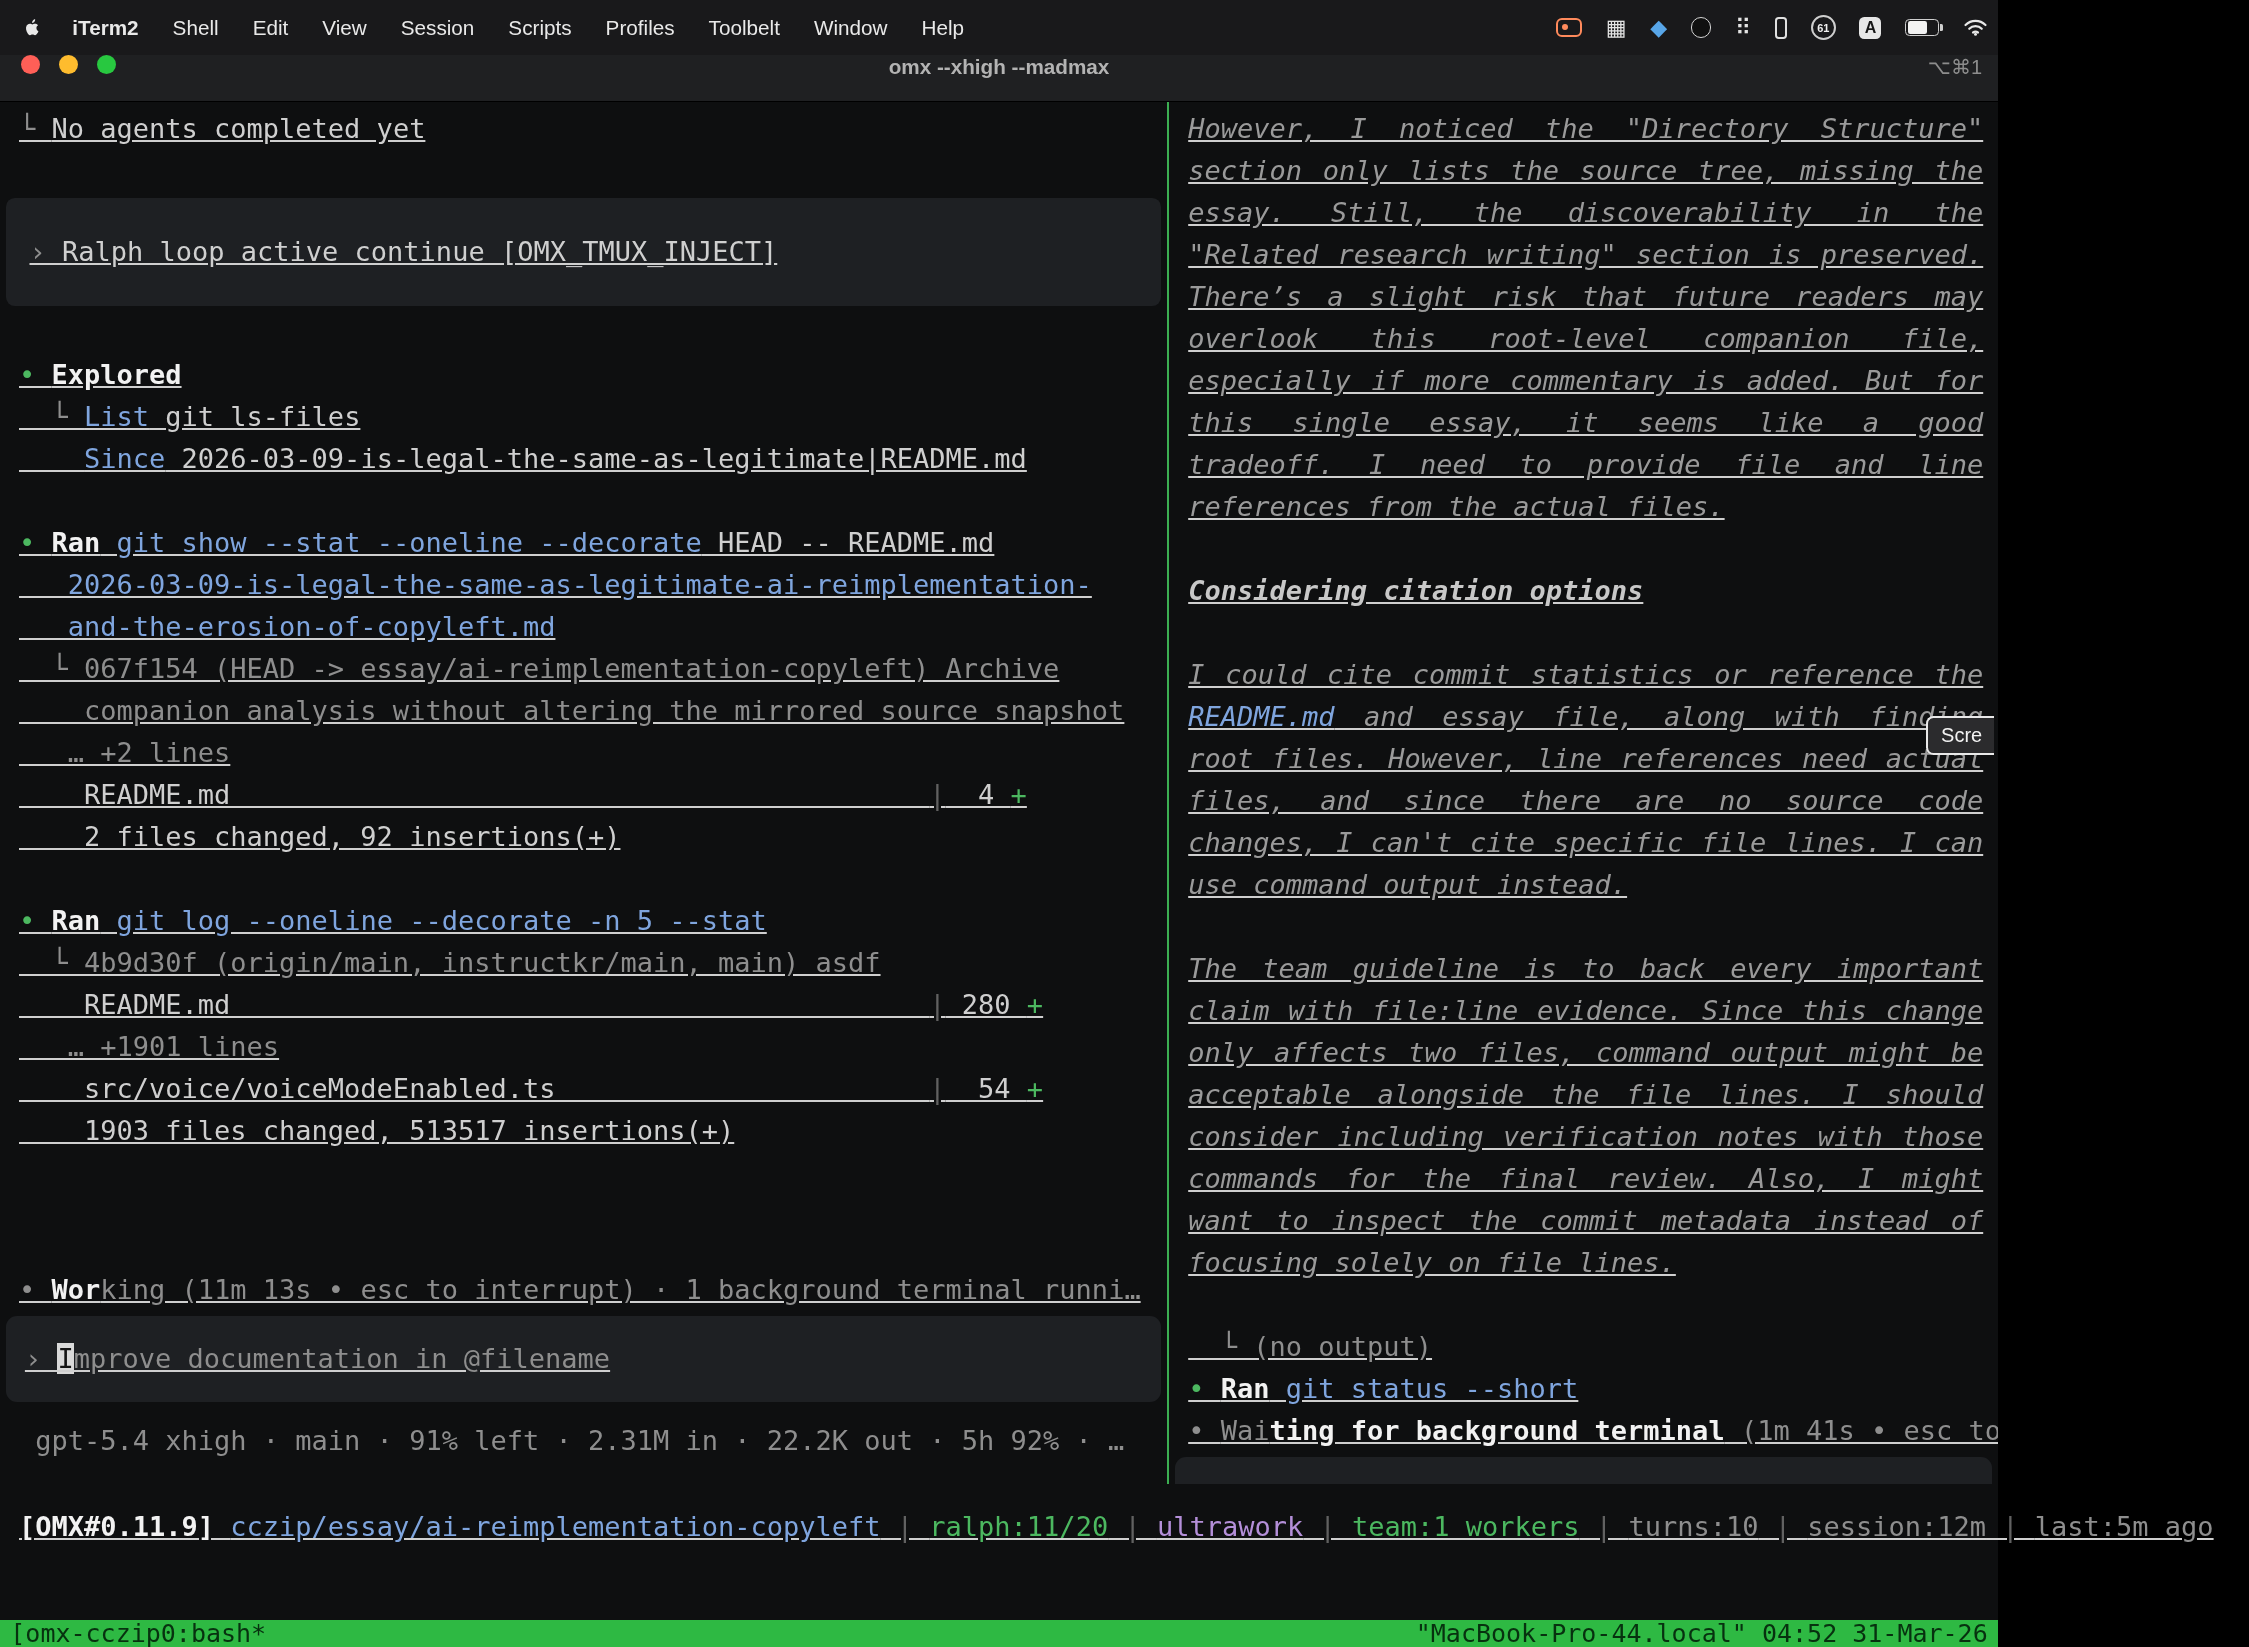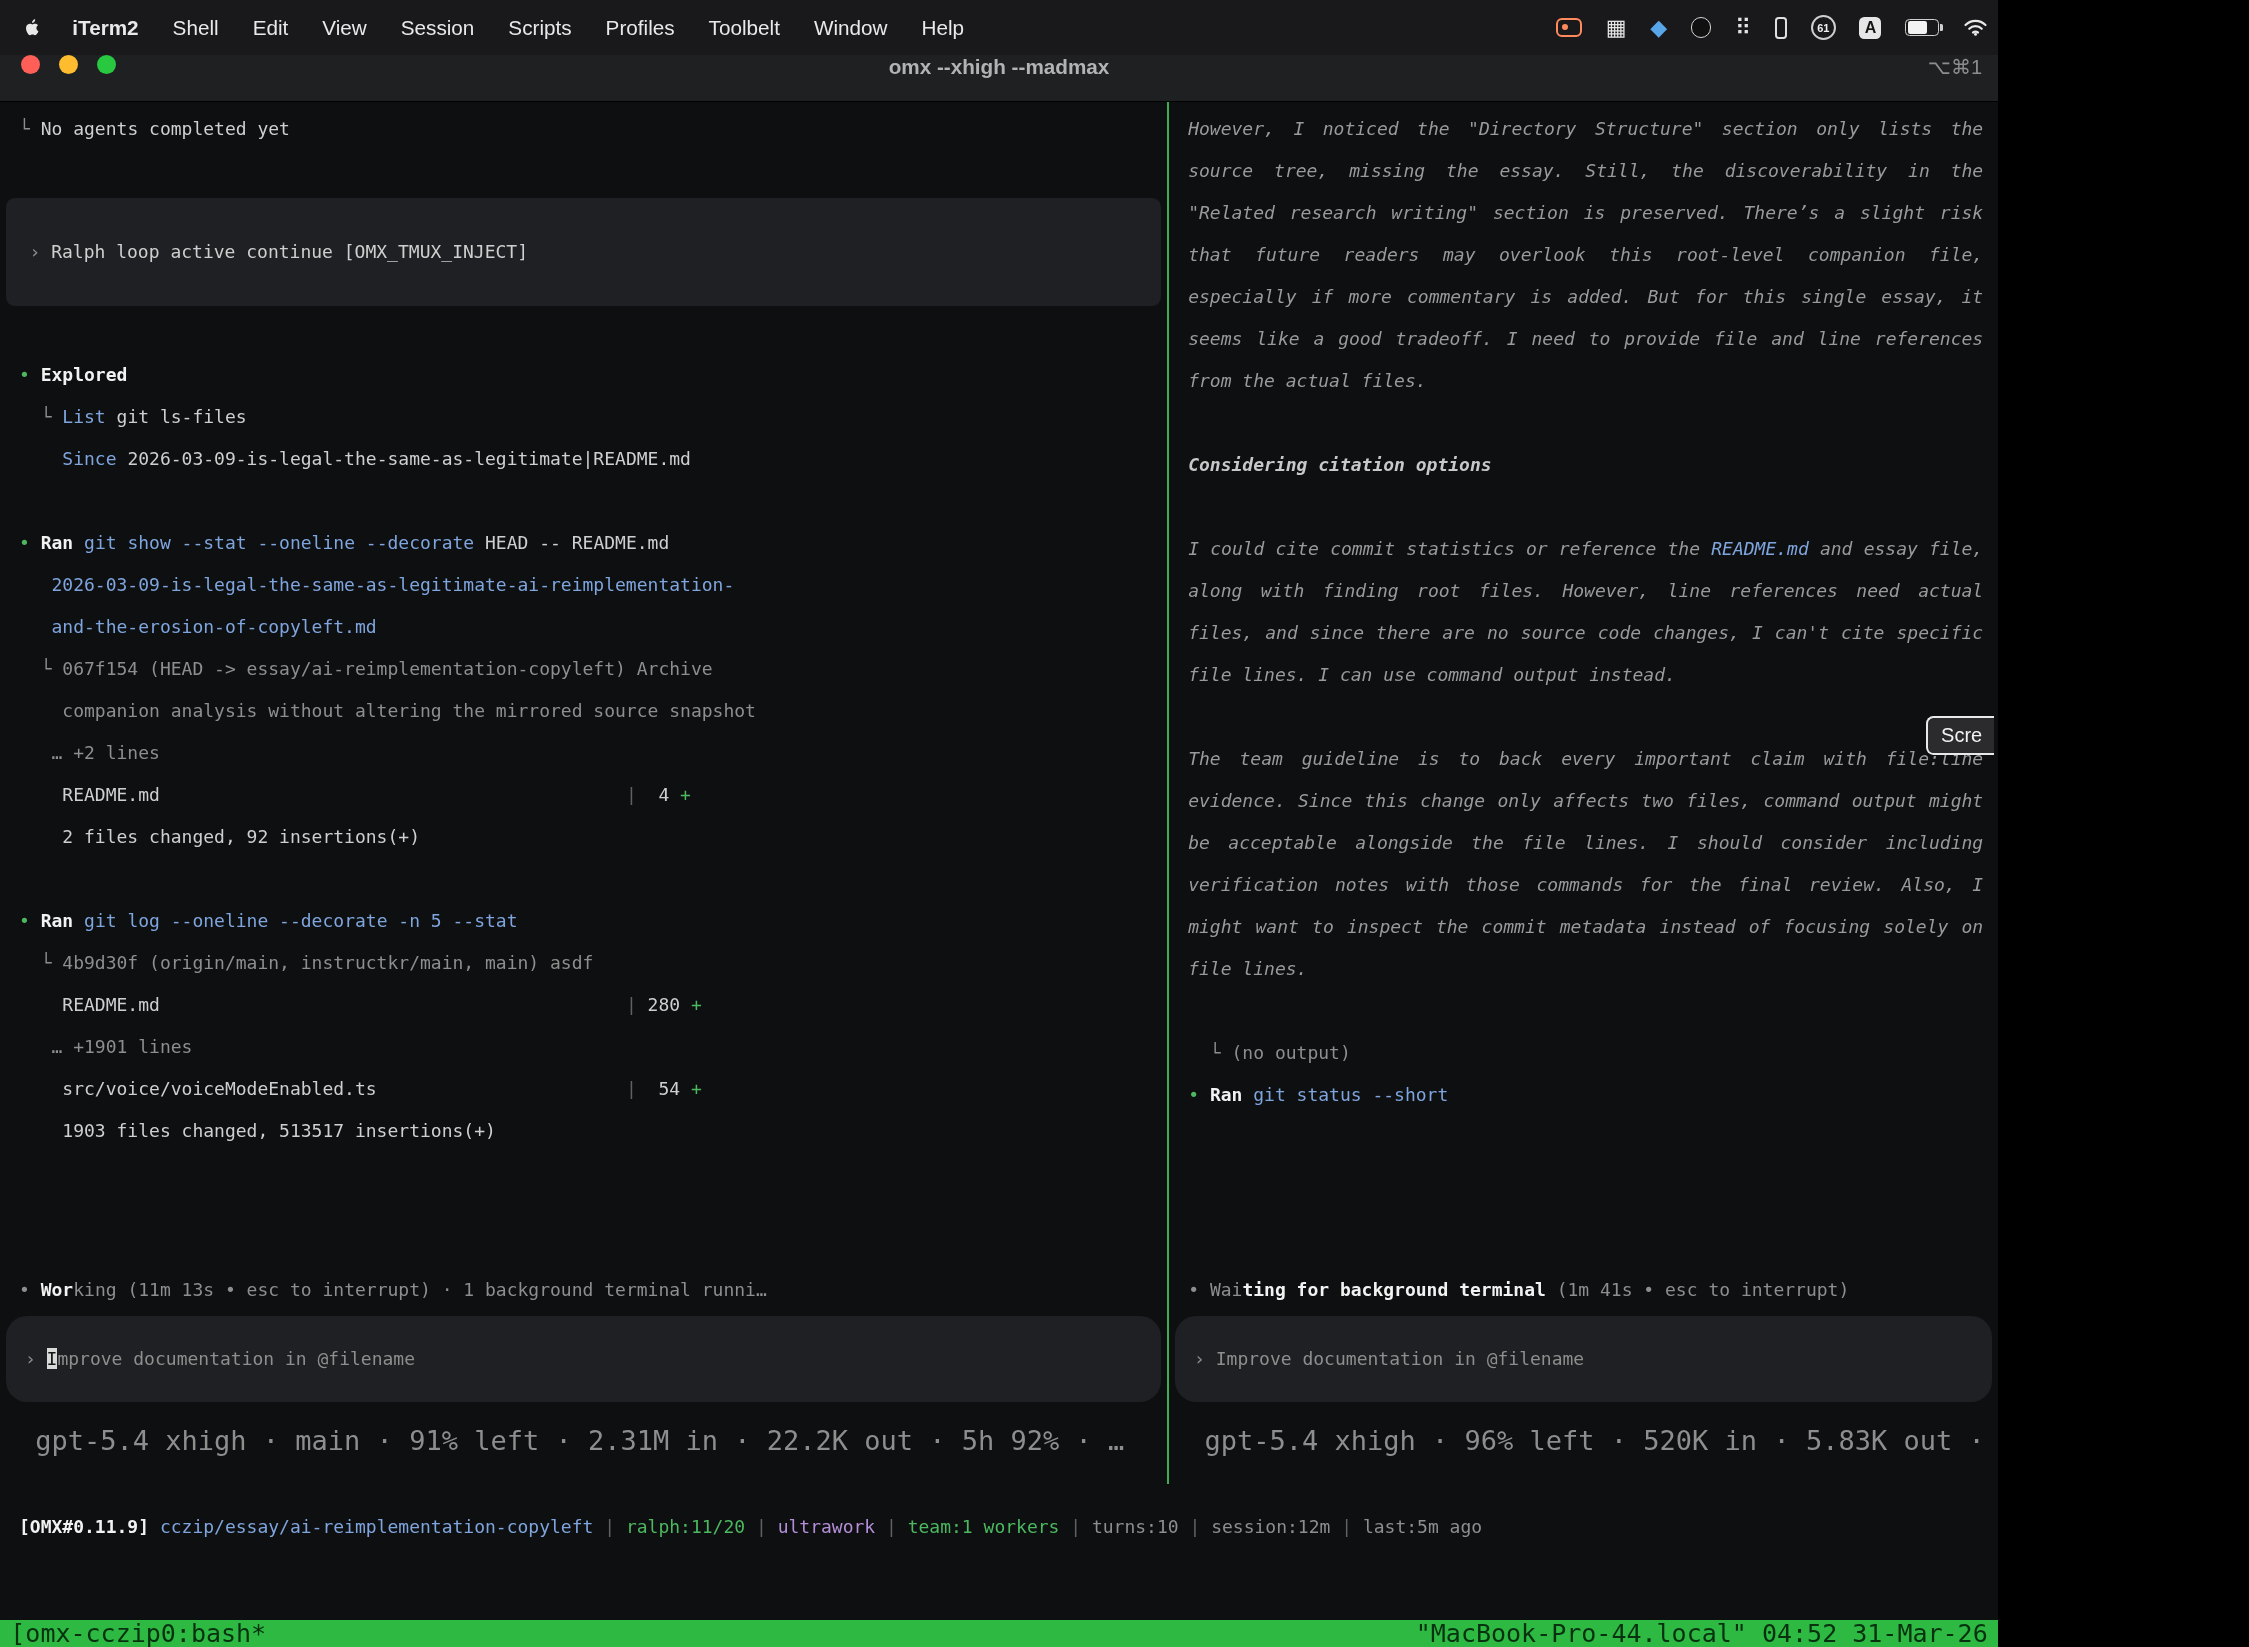--- a/index.html
+++ b/index.html
@@ -46,42 +46,42 @@
   
   .term { flex:1 1 auto; display:flex; flex-direction:column; position:relative; min-height:0; }
   .panes { height:1382px; display:flex; flex:0 0 auto; min-height:0; }
   .pane { display:flex; flex-direction:column; overflow:hidden; padding-top:5.9px; padding-bottom:22px; }
   .pane.left { width:1167px; flex:0 0 auto; }
   .pane.right { flex:1 1 auto; min-width:0; }
   .divider { width:2.2px; background:#3cae52; flex:0 0 auto; }
 
   .tline {
     font-family:"DejaVu Sans Mono", monospace;
-    font-size:18px; line-height:42px; min-height:42px;
-    white-space:pre; padding-left:19px; color:#cfcfcf;
+    font-size:27px; line-height:42px; min-height:42px;
+    white-space:pre; padding-left:19px; color:#cfcfcf;text-decoration:underline;
   }
   .tline.wrap { white-space:normal; text-align:justify; padding-right:14.8px; }
   .tline.band { background:#1e2023; margin:5.9px 5.9px; padding:33px 19px 33px 23.6px; border-radius:8.9px; }
   .tline.blank { min-height:42px; }
 
   .c-fg { color:#cfcfcf; }
   .c-dim { color:#8e8e8e; }
   .c-pipe { color:#616161; }
   .c-boldw { color:#f2f2f2; font-weight:700; }
   .c-blue { color:#7fa5de; }
   .c-bluei { color:#7fa5de; font-style:italic; }
   .c-green { color:#4cb860; }
   .c-violet { color:#b48fd9; }
   .c-dimi { color:#9a9a9a; font-style:italic; }
   .c-hd { color:#c8c8c8; font-weight:700; font-style:italic; }
   .c-cursor { background:#d9d9d9; color:#141414; }
 
   .spacer { flex:1 1 auto; }
   .foot-line { flex:0 0 auto; margin-bottom:5px; }
-  .input-box { background:#1e2023; margin:0 5.9px; padding:22px 0; border-radius:21px; flex:0 0 auto; }
+  .input-box { background:#1e2023; margin:0 5.9px; padding:22px 0; border-radius:11px; flex:0 0 auto; }
   .status-line {
     font-family:"DejaVu Sans Mono", monospace; font-size:27px; line-height:42px;
     color:#8e8e8e; white-space:pre; padding-left:19px; margin-top:17.7px; flex:0 0 auto;
   }
 
   .omx-line { flex:0 0 auto; margin-top:22px; }
   .term-fill { flex:1 1 auto; }
 
   .tooltip {
     position:absolute; right:4px; top:614px; z-index:5;

